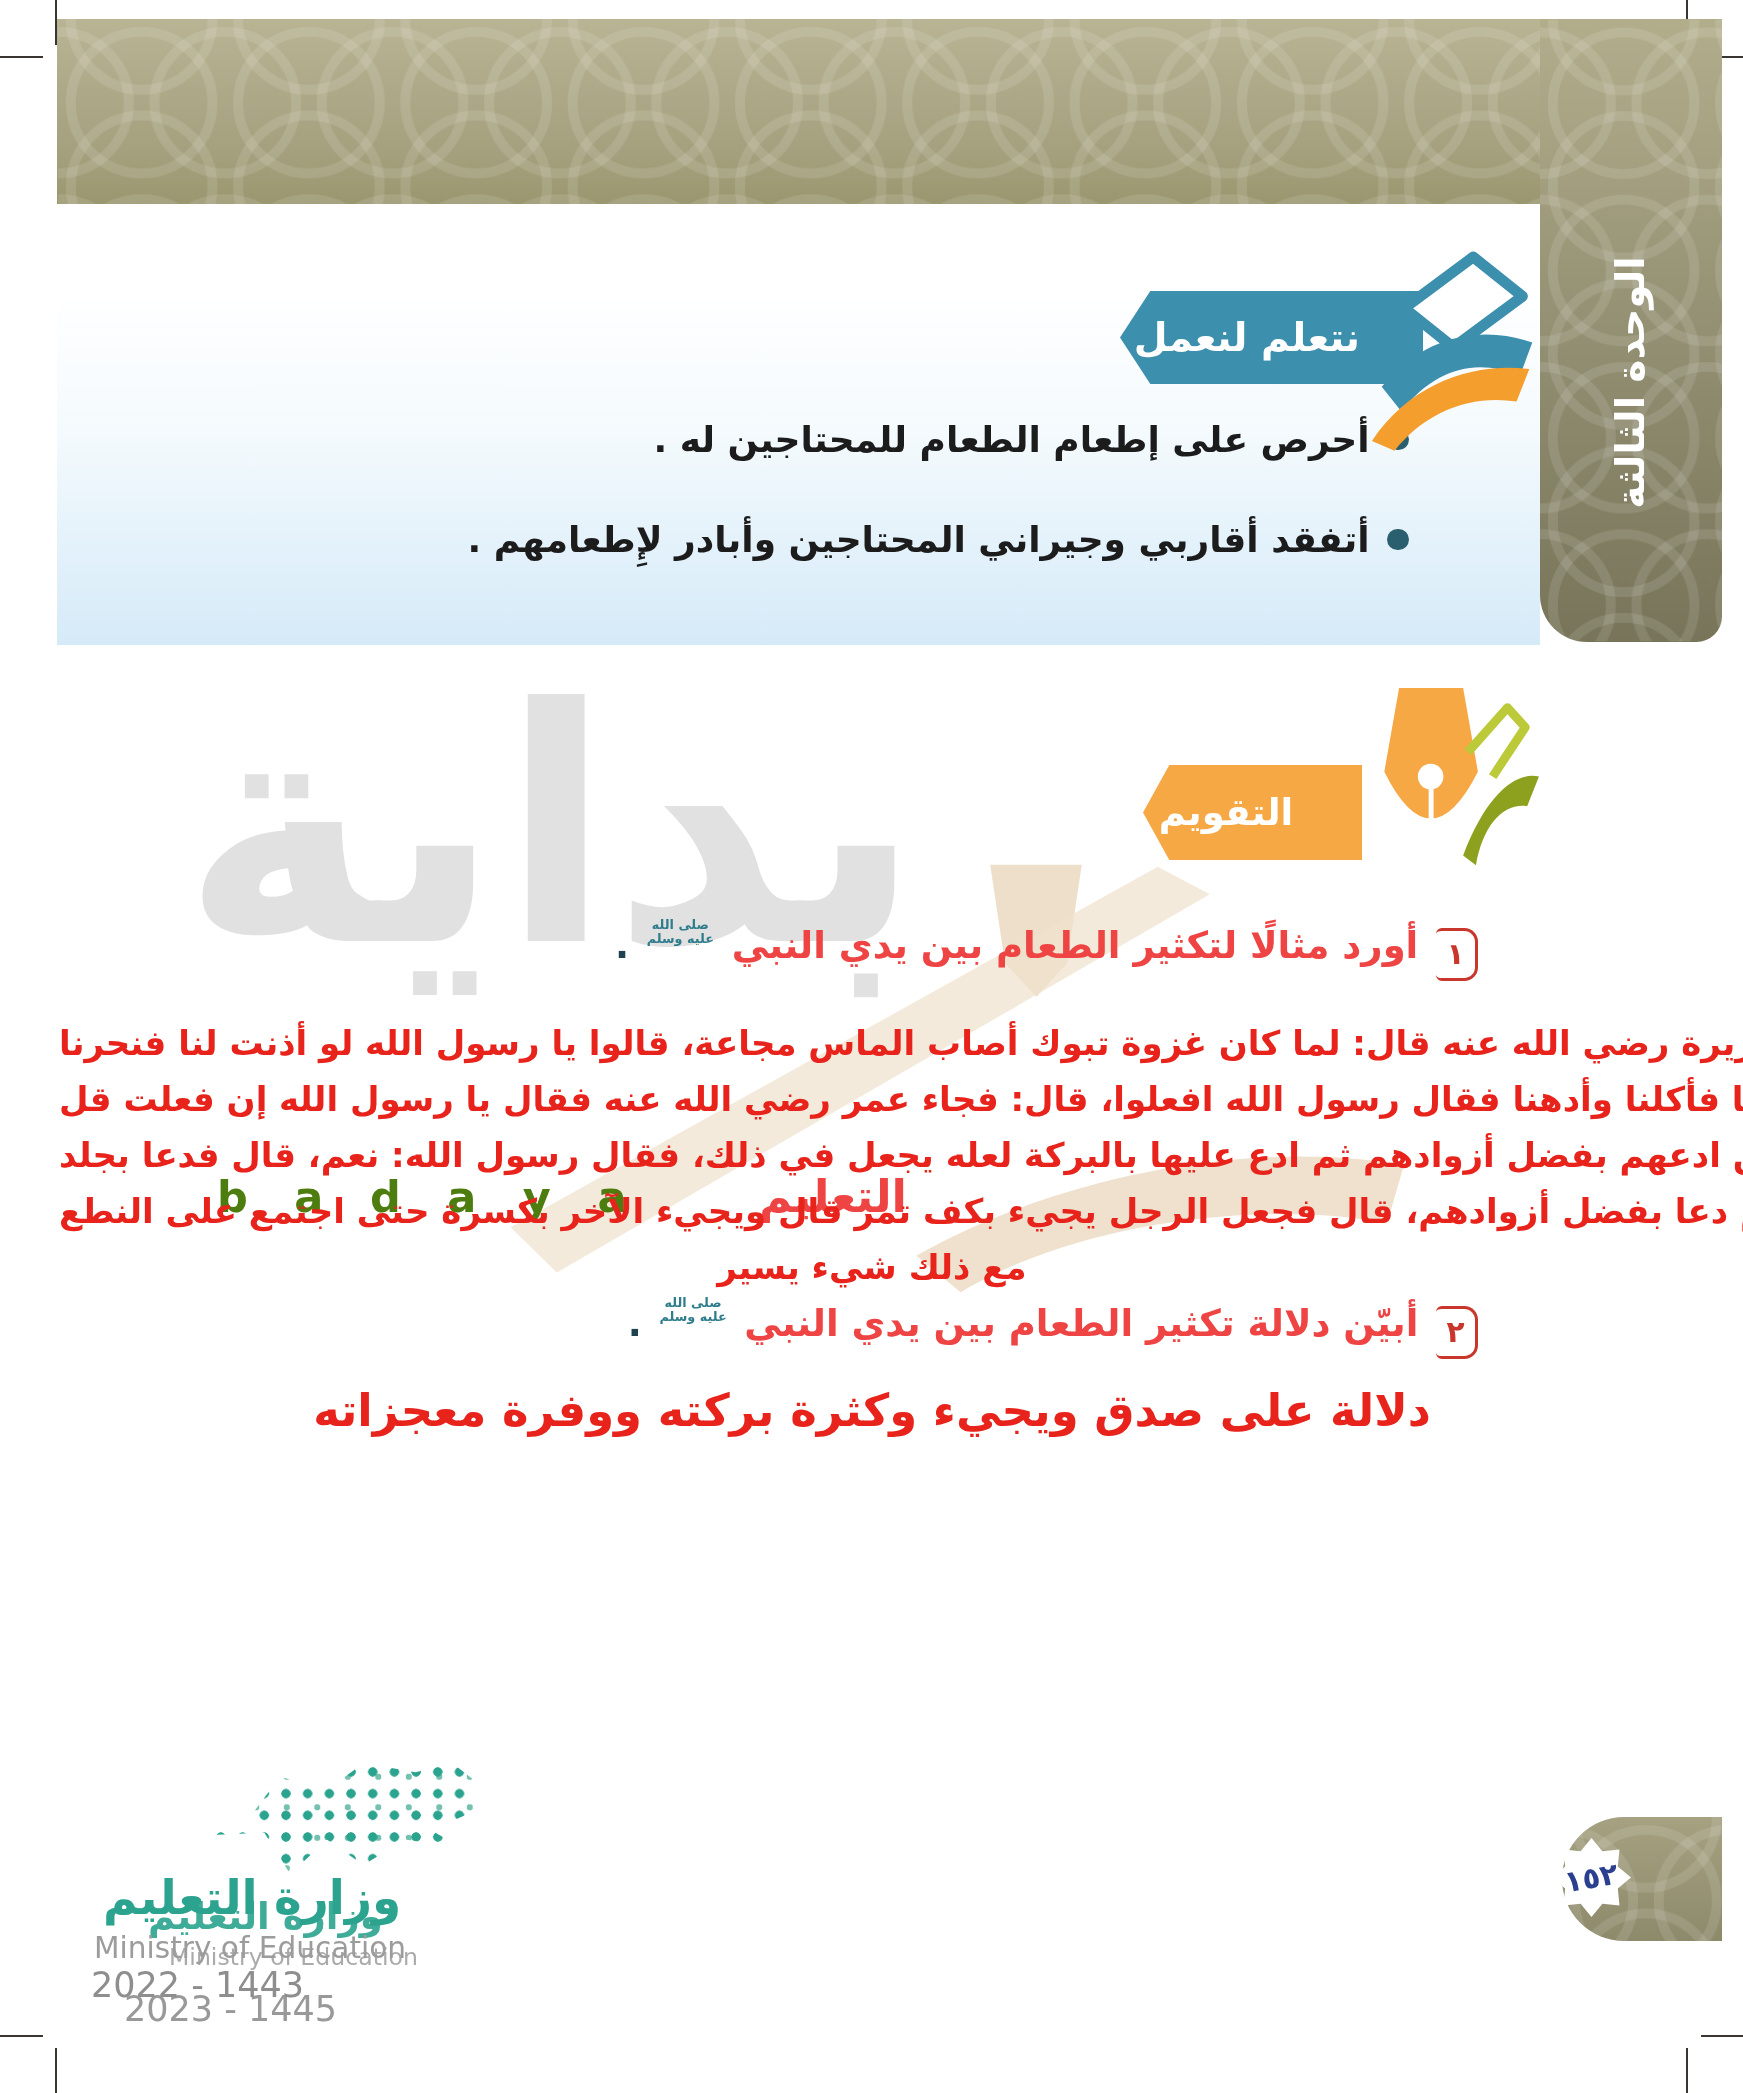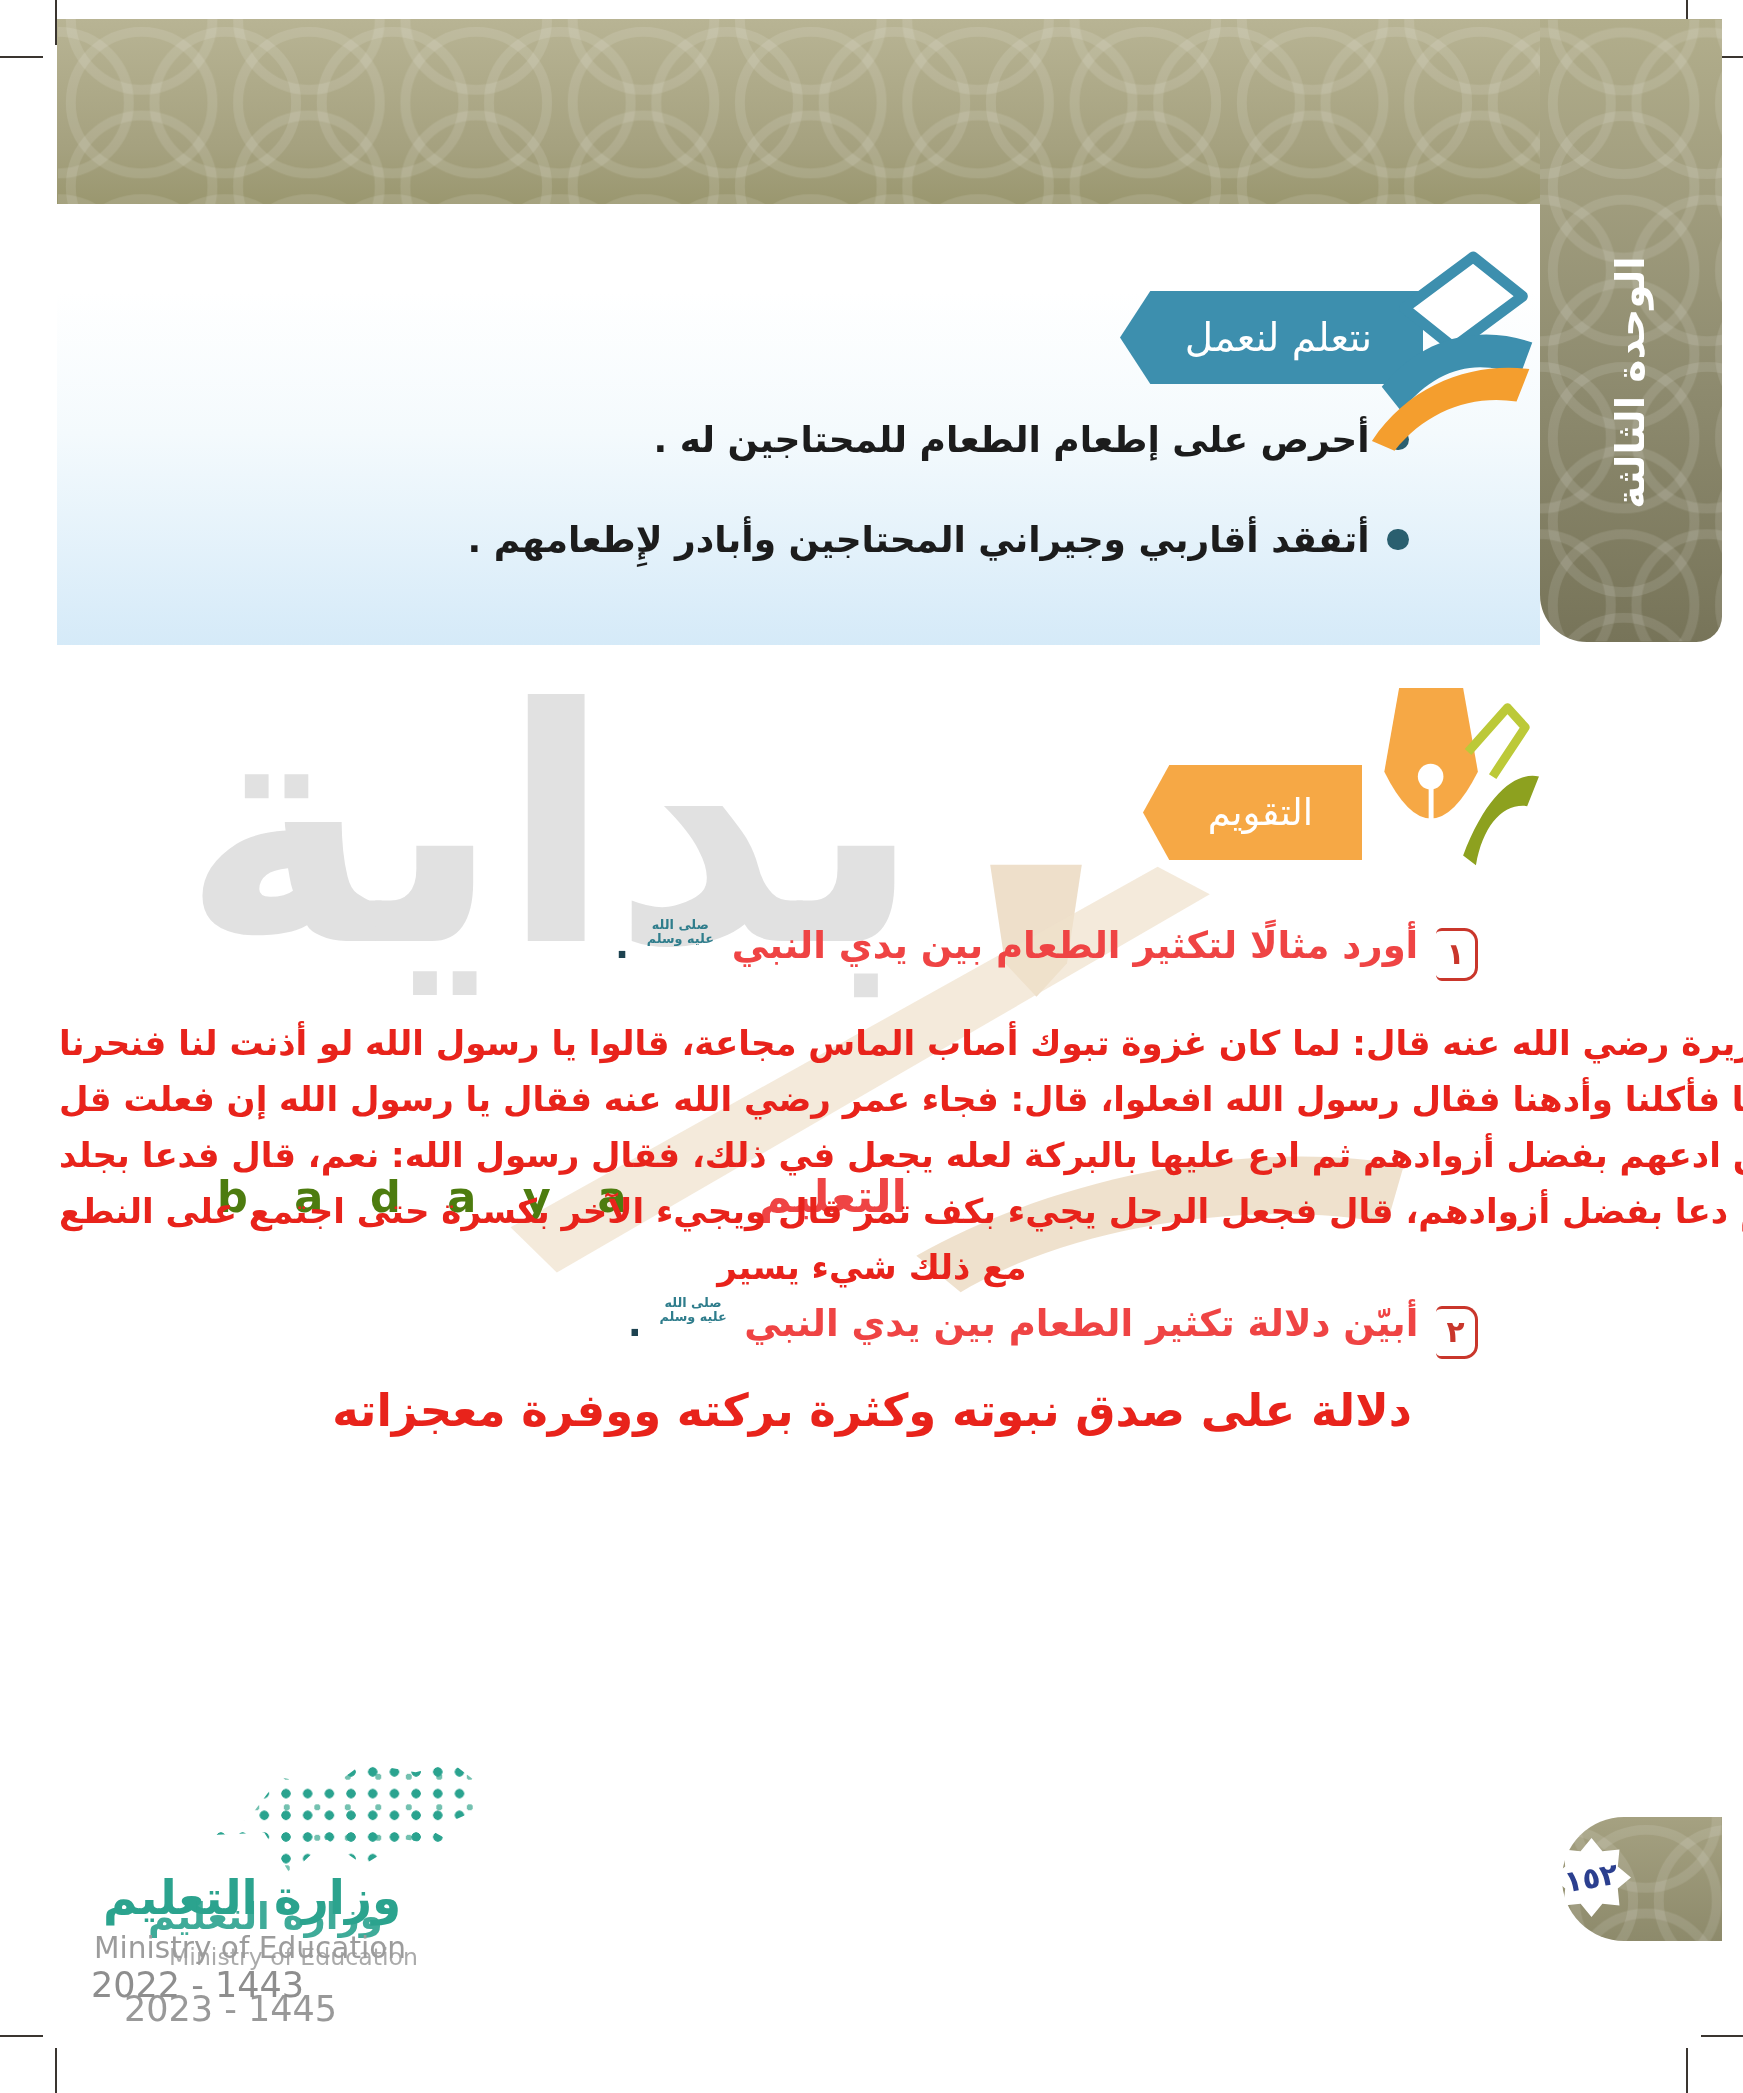--- a/index.html
+++ b/index.html
@@ -23,21 +23,21 @@
     background:linear-gradient(180deg,#a5a181 0%,#8d8a6b 100%);
     border-radius:62px 0 0 62px;}
 
   .unit-label{position:absolute;left:1423px;top:355px;width:414px;height:55px;
     transform:rotate(-90deg);color:#ffffff;font-weight:bold;font-size:39px;
     text-align:center;line-height:55px;letter-spacing:2px;z-index:3;}
 
   
   .blue-box{position:absolute;left:57px;top:292px;width:1483px;height:353px;
     background:linear-gradient(180deg,#ffffff 0%,#f4fafd 40%,#d5eaf8 100%);z-index:0;}
-  .banner{position:absolute;color:#ffffff;font-weight:normal;text-align:center;z-index:2;}
+  .banner{position:absolute;color:#ffffff;font-weight:bold;z-index:2;}
   .learn-banner{left:1120px;top:291px;width:303px;height:93px;background:#3d8fae;
     clip-path:polygon(0 50%,10% 0,100% 0,100% 100%,10% 100%);
     font-size:39px;line-height:93px;padding-left:13.8px;box-sizing:border-box;}
   .learn-icon{position:absolute;left:1367px;top:239px;z-index:3;}
   .bullet-row{position:absolute;right:335px;display:flex;align-items:center;gap:17.7px;
     direction:rtl;z-index:2;}
   .bullet-dot{width:21.7px;height:21.7px;border-radius:50%;background:#2a5f6f;flex:0 0 auto;}
   .bullet-text{font-size:36px;font-weight:bold;color:#1c1c1c;white-space:nowrap;}
 
   
@@ -185,21 +185,21 @@
   <div class="q-row" style="top:1302px;right:266px;">
     <span class="q-badge">٢</span>
     <span class="q-text">أبيّن دلالة تكثير الطعام بين يدي النبي</span>
     <span class="pbuh">
       <span>صلى الله</span><br>
       <span>عليه وسلم</span>
     </span>
     <span class="q-suffix">.</span>
   </div>
 
-  <div class="answer-two">دلالة على صدق نبوته وكثرة بركته ووفرة معجزاته</div>
+  <div class="answer-two">دلالة على صدق ويجيء وكثرة بركته ووفرة معجزاته</div>
 
   <div class="moe-dots"></div>
   <div class="moe-word" style="left:103px;top:1870px;font-size:47px;">وزارة التعليم</div>
   <div class="moe-word" style="left:148px;top:1895px;font-size:37px;opacity:.9;">وزارة التعليم</div>
   <div class="moe-en" style="left:94px;top:1931px;font-size:29.6px;">Ministry of Education</div>
   <div class="moe-en" style="left:169px;top:1943px;font-size:23.6px;opacity:.85;">Ministry of Education</div>
   <div class="moe-date" style="left:91px;top:1965px;">2022 - 1443</div>
   <div class="moe-date" style="left:124px;top:1965px;opacity:.9;margin-top:24px;">2023 - 1445</div>
 
   <div class="olive page-tab">

